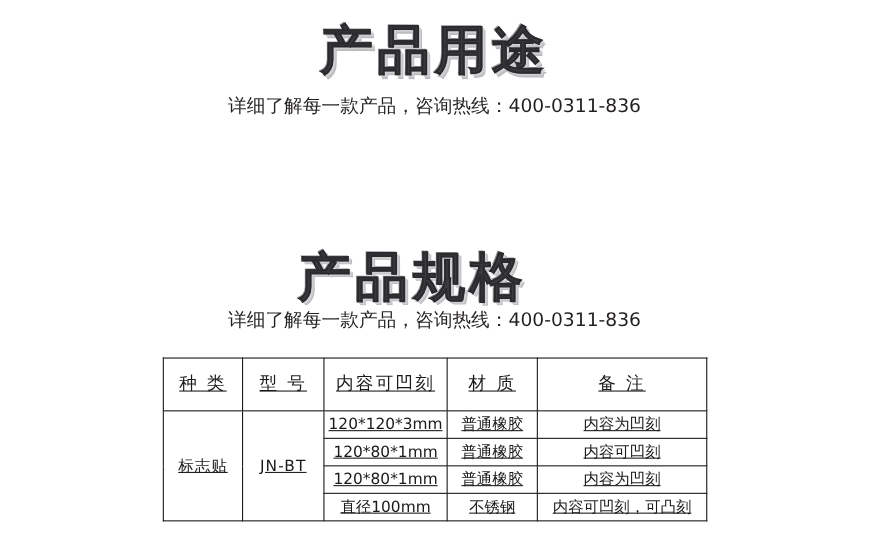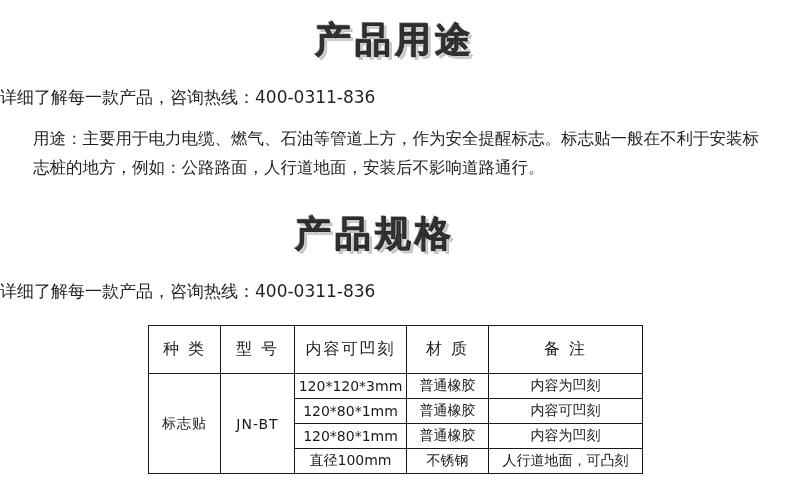--- a/index.html
+++ b/index.html
@@ -14,38 +14,39 @@
     color: #231f20;
     overflow: hidden;
   }
   .page {
     position: relative;
     width: 790px;
     height: 499px;
   }
   .section-title {
     text-align: center;
-    font-size: 36px;
+    font-size: 48px;
     font-weight: bold;
     letter-spacing: 4px;
     color: #3b3b3f;
     text-shadow:
       2px 2px 0 #cfd0d2,
       3px 3px 0 #bcbdc0,
       -1px -1px 0 #8e9093;
     line-height: 1;
     -webkit-text-stroke: 0.5px #2b2b2e;
   }
   .title-1 {
     position: absolute;
     left: 0;
     top: 22px;
     width: 790px;
   }
   .hotline {
+    text-align: center;
     font-size: 17px;
     color: #231f20;
     line-height: 1;
   }
   .hotline-1 {
     position: absolute;
     left: 0;
     top: 89px;
     width: 790px;
   }
@@ -55,36 +56,37 @@
     top: 124px;
     width: 726px;
     font-size: 16.5px;
     line-height: 29px;
     color: #231f20;
     text-align: justify;
   }
   .title-2 {
     position: absolute;
     left: 0;
-    top: 216px;
+    top: 228px;
     width: 750px;
   }
   .hotline-2 {
     position: absolute;
     left: 0;
     top: 283px;
     width: 790px;
   }
   .spec-table {
     position: absolute;
     left: 148px;
     top: 325px;
     width: 494px;
     border-collapse: collapse;
     table-layout: fixed;
+    text-decoration: underline;
   }
   .spec-table td {
     border: 1px solid #1a1a1a;
     text-align: center;
     vertical-align: middle;
     font-size: 15px;
     color: #1a1a1a;
     padding: 0;
   }
   .spec-table tr.head td {
@@ -108,21 +110,20 @@
 </style>
 </head>
 <body>
 
 <div class="page">
 
   <div class="section-title title-1">产品用途</div>
 
   <div class="hotline hotline-1">详细了解每一款产品，咨询热线：400-0311-836</div>
 
-  <div class="usage">用途：主要用于电力电缆、燃气、石油等管道上方，作为安全提醒标志。标志贴一般在不利于安装标志桩的地方，例如：公路路面，人行道地面，安装后不影响道路通行。</div>
 
   <div class="section-title title-2">产品规格</div>
 
   <div class="hotline hotline-2">详细了解每一款产品，咨询热线：400-0311-836</div>
 
   <table class="spec-table">
     <colgroup>
       <col class="col-kind">
       <col class="col-model">
       <col class="col-size">
@@ -150,18 +151,18 @@
         <td>内容可凹刻</td>
       </tr>
       <tr class="body">
         <td>120*80*1mm</td>
         <td>普通橡胶</td>
         <td>内容为凹刻</td>
       </tr>
       <tr class="body">
         <td>直径100mm</td>
         <td>不锈钢</td>
-        <td>人行道地面，可凸刻</td>
+        <td>内容可凹刻，可凸刻</td>
       </tr>
     </tbody>
   </table>
 
 </div>
 
 </body></html>

